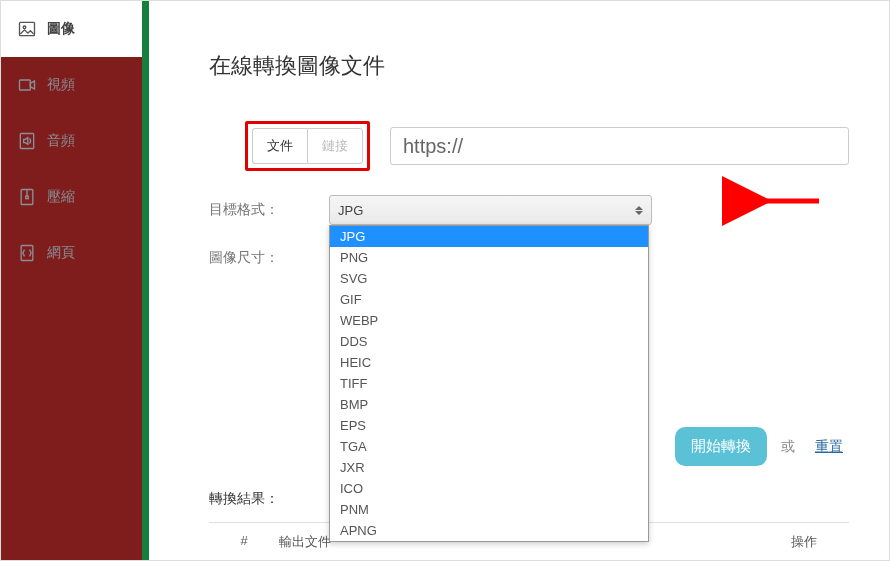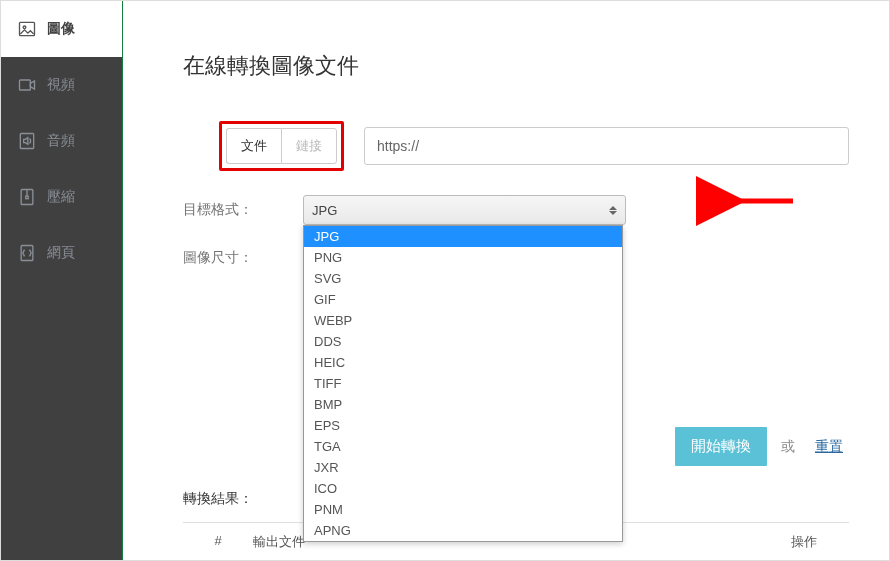--- a/index.html
+++ b/index.html
@@ -12,23 +12,23 @@
     height: 561px;
     overflow: hidden;
   }
   .app {
     display: flex;
     height: 561px;
     border: 1px solid #ddd;
   }
   
   .sidebar {
-    width: 122px;
-    background: #404040;
-    border-right: 1px solid #15803d;
+    width: 148px;
+    background: #7f1d1d;
+    border-right: 7px solid #15803d;
     position: relative;
   }
   .sidebar-item {
     display: flex;
     align-items: center;
     gap: 10px;
     padding: 18px 16px;
     color: #8a8f97;
     font-size: 14px;
     cursor: pointer;
@@ -102,21 +102,21 @@
     cursor: pointer;
   }
   .toggle-btn:first-child { border-right: none; border-radius: 3px 0 0 3px; }
   .toggle-btn:last-child { border-radius: 0 3px 3px 0; color: #bbb; }
   .url-input {
     flex: 1;
     height: 38px;
     border: 1px solid #ccc;
     border-radius: 3px;
     padding: 0 12px;
-    font-size: 14px;
+    font-size: 20px;
     color: #666;
   }
   .select-wrap {
     position: relative;
     width: 323px;
   }
   .select-display {
     width: 100%;
     height: 30px;
     border: 1px solid #bbb;
@@ -185,21 +185,21 @@
     justify-content: flex-end;
     margin-top: 160px;
     font-size: 14px;
   }
   .btn-primary {
     background: #5bc1d7;
     color: #fff;
     border: none;
     padding: 10px 16px;
     font-size: 15px;
-    border-radius: 1px;
+    border-radius: 10px;
     cursor: pointer;
   }
   .or-text { color: #888; }
   .btn-link {
     color: #2a6aa0;
     background: none;
     border: none;
     text-decoration: underline;
     cursor: pointer;
     font-size: 14px;

